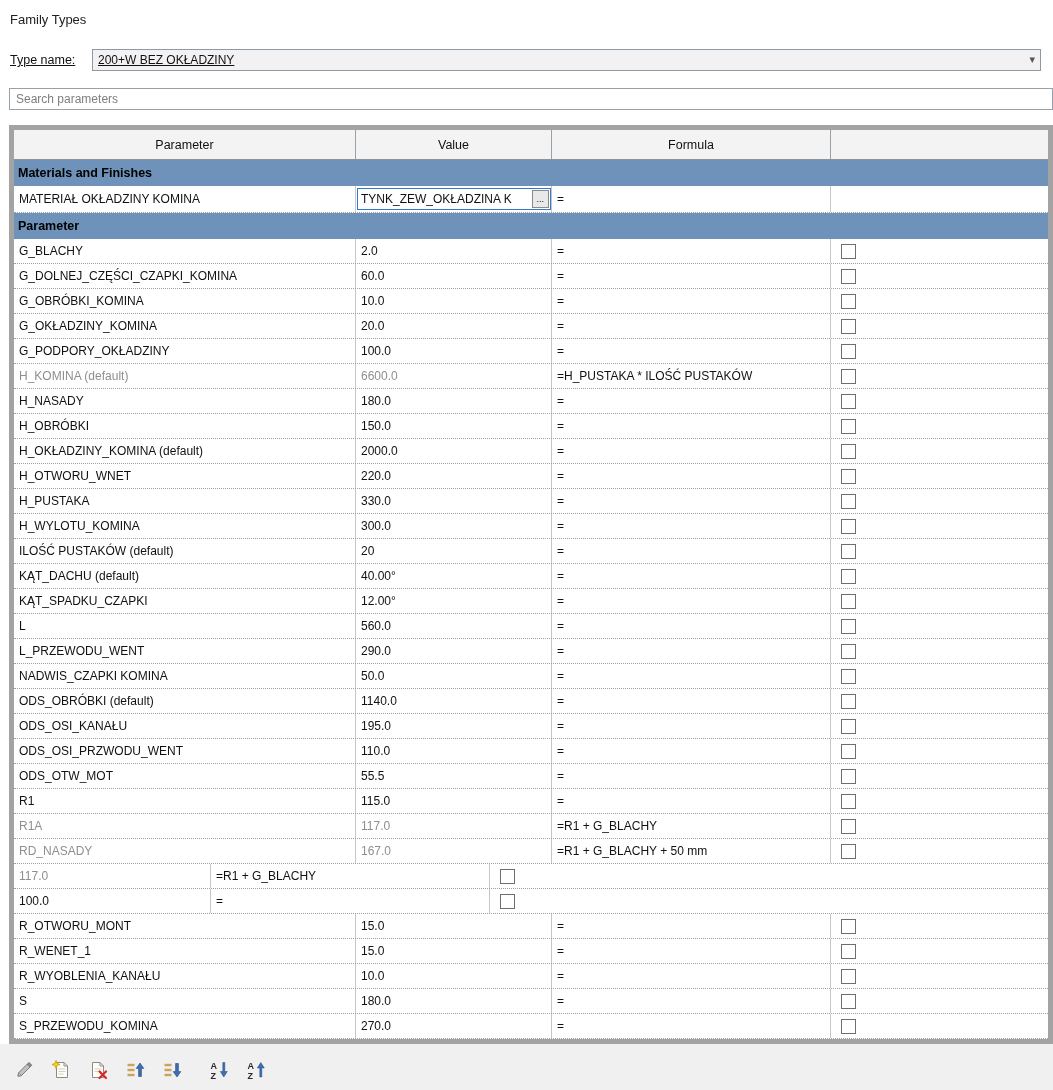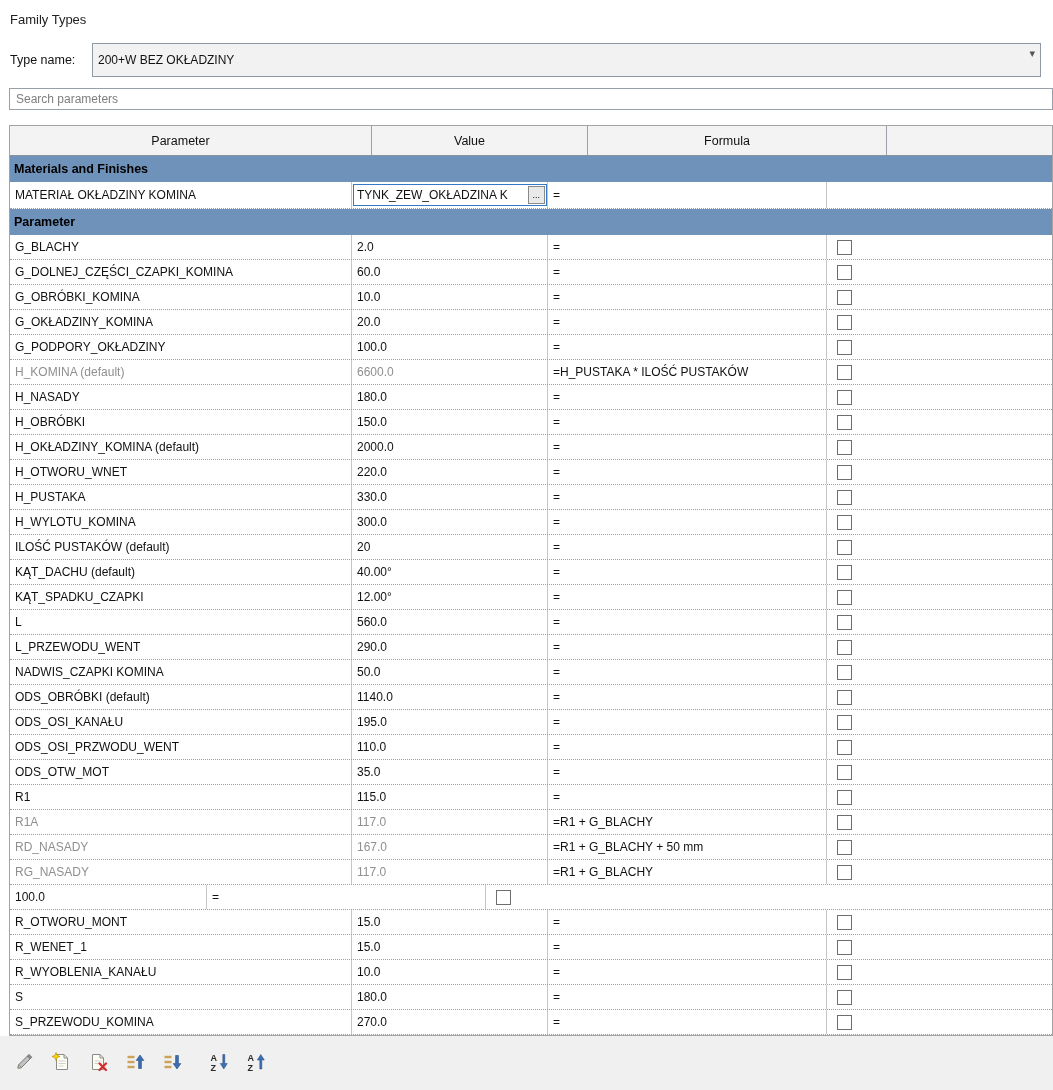--- a/index.html
+++ b/index.html
@@ -2,32 +2,32 @@
 <html><head>
 <meta charset="utf-8">
 <style>
   html,body{margin:0;padding:0;}
   body{
     width:1053px;height:1090px;overflow:hidden;position:relative;
     background:#ffffff;color:#111;
     font-family:"Liberation Sans","DejaVu Sans",sans-serif;font-size:12px;
   }
   .title{padding:12px 8px 0 10px;font-size:13px;color:#222;}
-  .type-row{display:flex;align-items:center;margin:22px 12px 0 10px;height:22px;}
+  .type-row{display:flex;align-items:center;margin:22px 12px 0 10px;height:22px;text-decoration:underline;}
   .type-label{width:82px;font-size:12.5px;}
-  .combo{flex:1;height:34px;border:1px solid #8f99a4;background:#f2f2f2;
+  .combo{flex:1;height:22px;border:1px solid #8f99a4;background:#f2f2f2;
     display:flex;align-items:center;padding-left:5px;position:relative;box-sizing:border-box;}
   .combo .chevron{position:absolute;right:5px;top:3px;color:#555;font-size:11px;}
   .search{display:block;margin:17px 0 0 9px;width:1044px;height:22px;border:1px solid #98a1aa;
     padding:0 0 0 6px;font:inherit;font-size:12px;color:#be185d;box-sizing:border-box;background:#fff;}
   .search::placeholder{color:#7e7e7e;}
-  .ptable{margin:15px 0 0 9px;width:1044px;border:1px solid #a3a3a3;box-sizing:border-box;background:#fff;}
+  .ptable{margin:15px 0 0 9px;width:1044px;border:5px solid #a3a3a3;box-sizing:border-box;background:#fff;}
   .thead{display:flex;height:29px;background:#f3f3f3;border-bottom:1px solid #8a929a;}
   .th{display:flex;align-items:center;justify-content:center;font-size:12.5px;box-sizing:border-box;}
-  .th + .th{border-left:1px solid #9aa0a6;margin-left:20px;}
+  .th + .th{border-left:1px solid #9aa0a6;}
   .col-param{width:341px;}
   .col-value{width:196px;}
   .col-formula{width:279px;}
   .col-lock{flex:1;}
   .section-band{height:26px;background:#6e92ba;display:flex;align-items:center;
     padding-left:4px;font-weight:bold;font-size:12.5px;color:#000;}
   .tr{display:flex;height:24px;border-bottom:1px dotted #9f9f9f;background:#fff;}
   .tr.material{height:26px;}
   .td{display:flex;align-items:center;padding-left:5px;overflow:hidden;white-space:nowrap;box-sizing:border-box;}
   .td + .td{border-left:1px solid #c6c6c6;}
@@ -245,21 +245,21 @@
       <div class="tr">
         <div class="td col-param">ODS_OSI_PRZWODU_WENT</div>
         <div class="td col-value">110.0</div>
         <div class="td col-formula">=</div>
         <div class="td col-lock">
           <span class="checkbox"></span>
         </div>
       </div>
       <div class="tr">
         <div class="td col-param">ODS_OTW_MOT</div>
-        <div class="td col-value">35.0</div>
+        <div class="td col-value">55.5</div>
         <div class="td col-formula">=</div>
         <div class="td col-lock">
           <span class="checkbox"></span>
         </div>
       </div>
       <div class="tr">
         <div class="td col-param">R1</div>
         <div class="td col-value">115.0</div>
         <div class="td col-formula">=</div>
         <div class="td col-lock">
@@ -276,21 +276,20 @@
       </div>
       <div class="tr gray">
         <div class="td col-param">RD_NASADY</div>
         <div class="td col-value">167.0</div>
         <div class="td col-formula">=R1 + G_BLACHY + 50 mm</div>
         <div class="td col-lock">
           <span class="checkbox"></span>
         </div>
       </div>
       <div class="tr gray">
-        <div class="td col-param">RG_NASADY</div>
         <div class="td col-value">117.0</div>
         <div class="td col-formula">=R1 + G_BLACHY</div>
         <div class="td col-lock">
           <span class="checkbox"></span>
         </div>
       </div>
       <div class="tr">
         <div class="td col-value">100.0</div>
         <div class="td col-formula">=</div>
         <div class="td col-lock">

